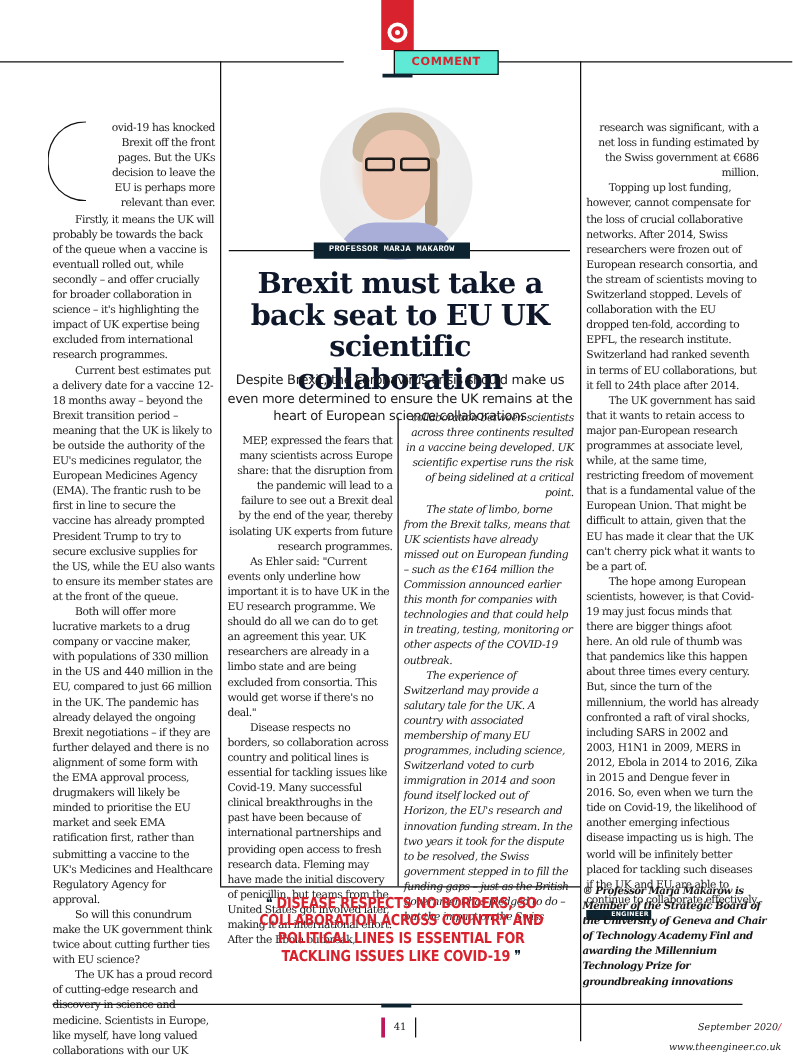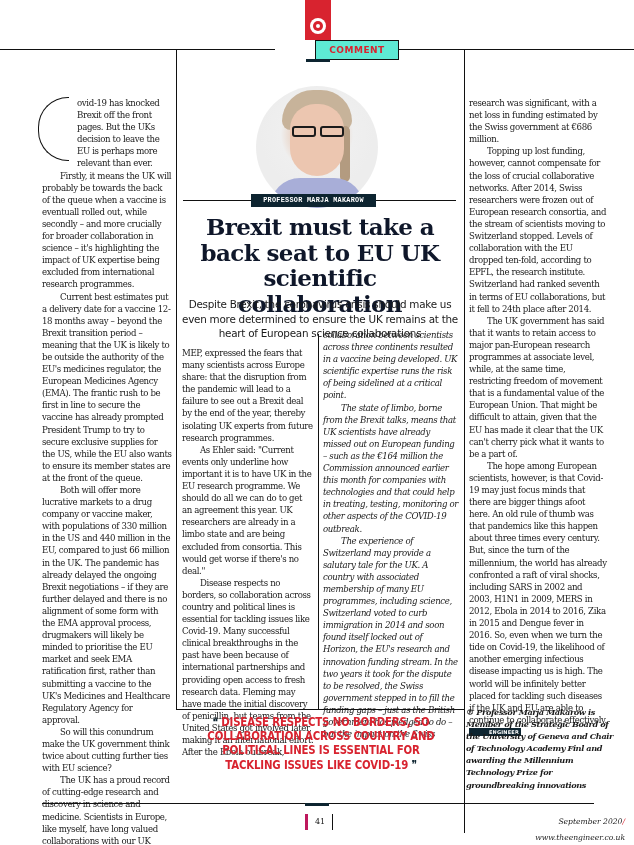--- a/index.html
+++ b/index.html
@@ -8,21 +8,21 @@
   .target-icon { position:absolute; left:5px; top:18px; width:16px; height:16px; border-radius:50%; background:#fff; }
   .target-icon::before { content:""; position:absolute; left:3px; top:3px; width:10px; height:10px; border-radius:50%; background:#d8232f; }
   .target-icon::after { content:""; position:absolute; left:6px; top:6px; width:4px; height:4px; border-radius:50%; background:#fff; }
   .topline { position:absolute; top:49px; height:1px; background:#111; }
   .comment-box { position:absolute; left:275px; top:40px; width:82px; height:18px; border:1px solid #111; background:#5eead4; text-align:center; font-family:"DejaVu Sans", sans-serif; font-weight:bold; font-size:9px; letter-spacing:0.5px; line-height:18px; color:#d8232f;margin-left:40px; }
   .comment-under { position:absolute; left:306px; top:59px; width:24px; height:3px; background:#0d2430; }
   .vline { position:absolute; width:1px; background:#111; }
   .hline { position:absolute; height:1px; background:#111; }
   .col { position:absolute; font-size:8.6px; line-height:12.1px; text-align:left; letter-spacing:-0.35px; }
   .col p { margin:0; text-indent:18px; }
-  .col p.noind { text-indent:0; }
+  .col p.noind { text-indent:0;text-align:right; }
   .dropcap { float:left; width:30px; height:62px; border:1.5px solid #111; border-right:none; border-radius:30px 0 0 30px; margin:0 8px 0 -4px; }
   .portrait { position:absolute; left:256px; top:86px; width:122px; height:122px; border-radius:50%; background:radial-gradient(circle at 50% 40%, #f4e3d6 0%, #e8cdbb 22%, #efefef 38%, #ededed 60%); overflow:hidden; }
   .hair { position:absolute; left:26px; top:4px; width:70px; height:40px; border-radius:35px 35px 10px 10px; background:#c7b39a; }
   .face { position:absolute; left:34px; top:18px; width:54px; height:72px; border-radius:26px 26px 28px 28px; background:#ecc6b0; }
   .glasses { position:absolute; left:32px; top:40px; width:60px; height:12px; }
   .glasses span { position:absolute; top:0; width:24px; height:11px; border:2.5px solid #1b1b1b; border-radius:3px; box-sizing:border-box; }
   .shirt { position:absolute; left:14px; top:92px; width:94px; height:40px; border-radius:30px 30px 0 0; background:#a8aed8; }
   .ponytail { position:absolute; left:84px; top:40px; width:10px; height:56px; border-radius:5px; background:#b39b80; }
   .name-band { position:absolute; left:251px; top:194px; width:125px; height:13px; background:#0d2430; color:#fff; font-family:Liberation Mono, monospace; font-weight:bold; font-size:6.8px; line-height:13px; text-align:center; letter-spacing:0.3px; }
   .headline { position:absolute; left:180px; top:214px; width:280px; text-align:center; font-family:"DejaVu Serif", serif; font-weight:bold; font-size:23px; line-height:25.5px; color:#0f172a; letter-spacing:-0.6px; }
@@ -66,21 +66,21 @@
 </div>
 <div class="hline" style="left:183px; top:200px; width:68px;"></div>
 <div class="hline" style="left:376px; top:200px; width:80px;"></div>
 <div class="name-band">PROFESSOR MARJA MAKAROW</div>
 
 <div class="headline">Brexit must take a back seat to EU UK scientific collaboration</div>
 <div class="standfirst">Despite Brexit, the coronavirus crisis should make us even more determined to ensure the UK remains at the heart of European science collaborations</div>
 
 <div class="col" style="left:42px; top:97px; width:130px;">
   <p class="noind"><span class="dropcap"></span><span>ovid-19 has knocked Brexit off the front pages. But the UKs decision to leave the EU is perhaps more relevant than ever.</span></p>
-  <p>Firstly, it means the UK will probably be towards the back of the queue when a vaccine is eventuall rolled out, while secondly – and more crucially for broader collaboration in science – it's highlighting the impact of UK expertise being excluded from international research programmes.</p>
+  <p>Firstly, it means the UK will probably be towards the back of the queue when a vaccine is eventuall rolled out, while secondly – and offer crucially for broader collaboration in science – it's highlighting the impact of UK expertise being excluded from international research programmes.</p>
   <p>Current best estimates put a delivery date for a vaccine 12-18 months away – beyond the Brexit transition period – meaning that the UK is likely to be outside the authority of the EU's medicines regulator, the European Medicines Agency (EMA). The frantic rush to be first in line to secure the vaccine has already prompted President Trump to try to secure exclusive supplies for the US, while the EU also wants to ensure its member states are at the front of the queue.</p>
   <p>Both will offer more lucrative markets to a drug company or vaccine maker, with populations of 330 million in the US and 440 million in the EU, compared to just 66 million in the UK. The pandemic has already delayed the ongoing Brexit negotiations – if they are further delayed and there is no alignment of some form with the EMA approval process, drugmakers will likely be minded to prioritise the EU market and seek EMA ratification first, rather than submitting a vaccine to the UK's Medicines and Healthcare Regulatory Agency for approval.</p>
   <p>So will this conundrum make the UK government think twice about cutting further ties with EU science?</p>
   <p>The UK has a proud record of cutting-edge research and discovery in science and medicine. Scientists in Europe, like myself, have long valued collaborations with our UK counterparts because of such expertise. But last month, Christian Ehler, a leading German</p>
 </div>
 
 <div class="col" style="left:182px; top:347px; width:132px;">
   <p class="noind">MEP, expressed the fears that many scientists across Europe share: that the disruption from the pandemic will lead to a failure to see out a Brexit deal by the end of the year, thereby isolating UK experts from future research programmes.</p>
   <p>As Ehler said: "Current events only underline how important it is to have UK in the EU research programme. We should do all we can do to get an agreement this year. UK researchers are already in a limbo state and are being excluded from consortia. This would get worse if there's no deal."</p>
   <p>Disease respects no borders, so collaboration across country and political lines is essential for tackling issues like Covid-19. Many successful clinical breakthroughs in the past have been because of international partnerships and providing open access to fresh research data. Fleming may have made the initial discovery of penicillin, but teams from the United States got involved later, making it an international effort. After the Ebola outbreak,</p>

